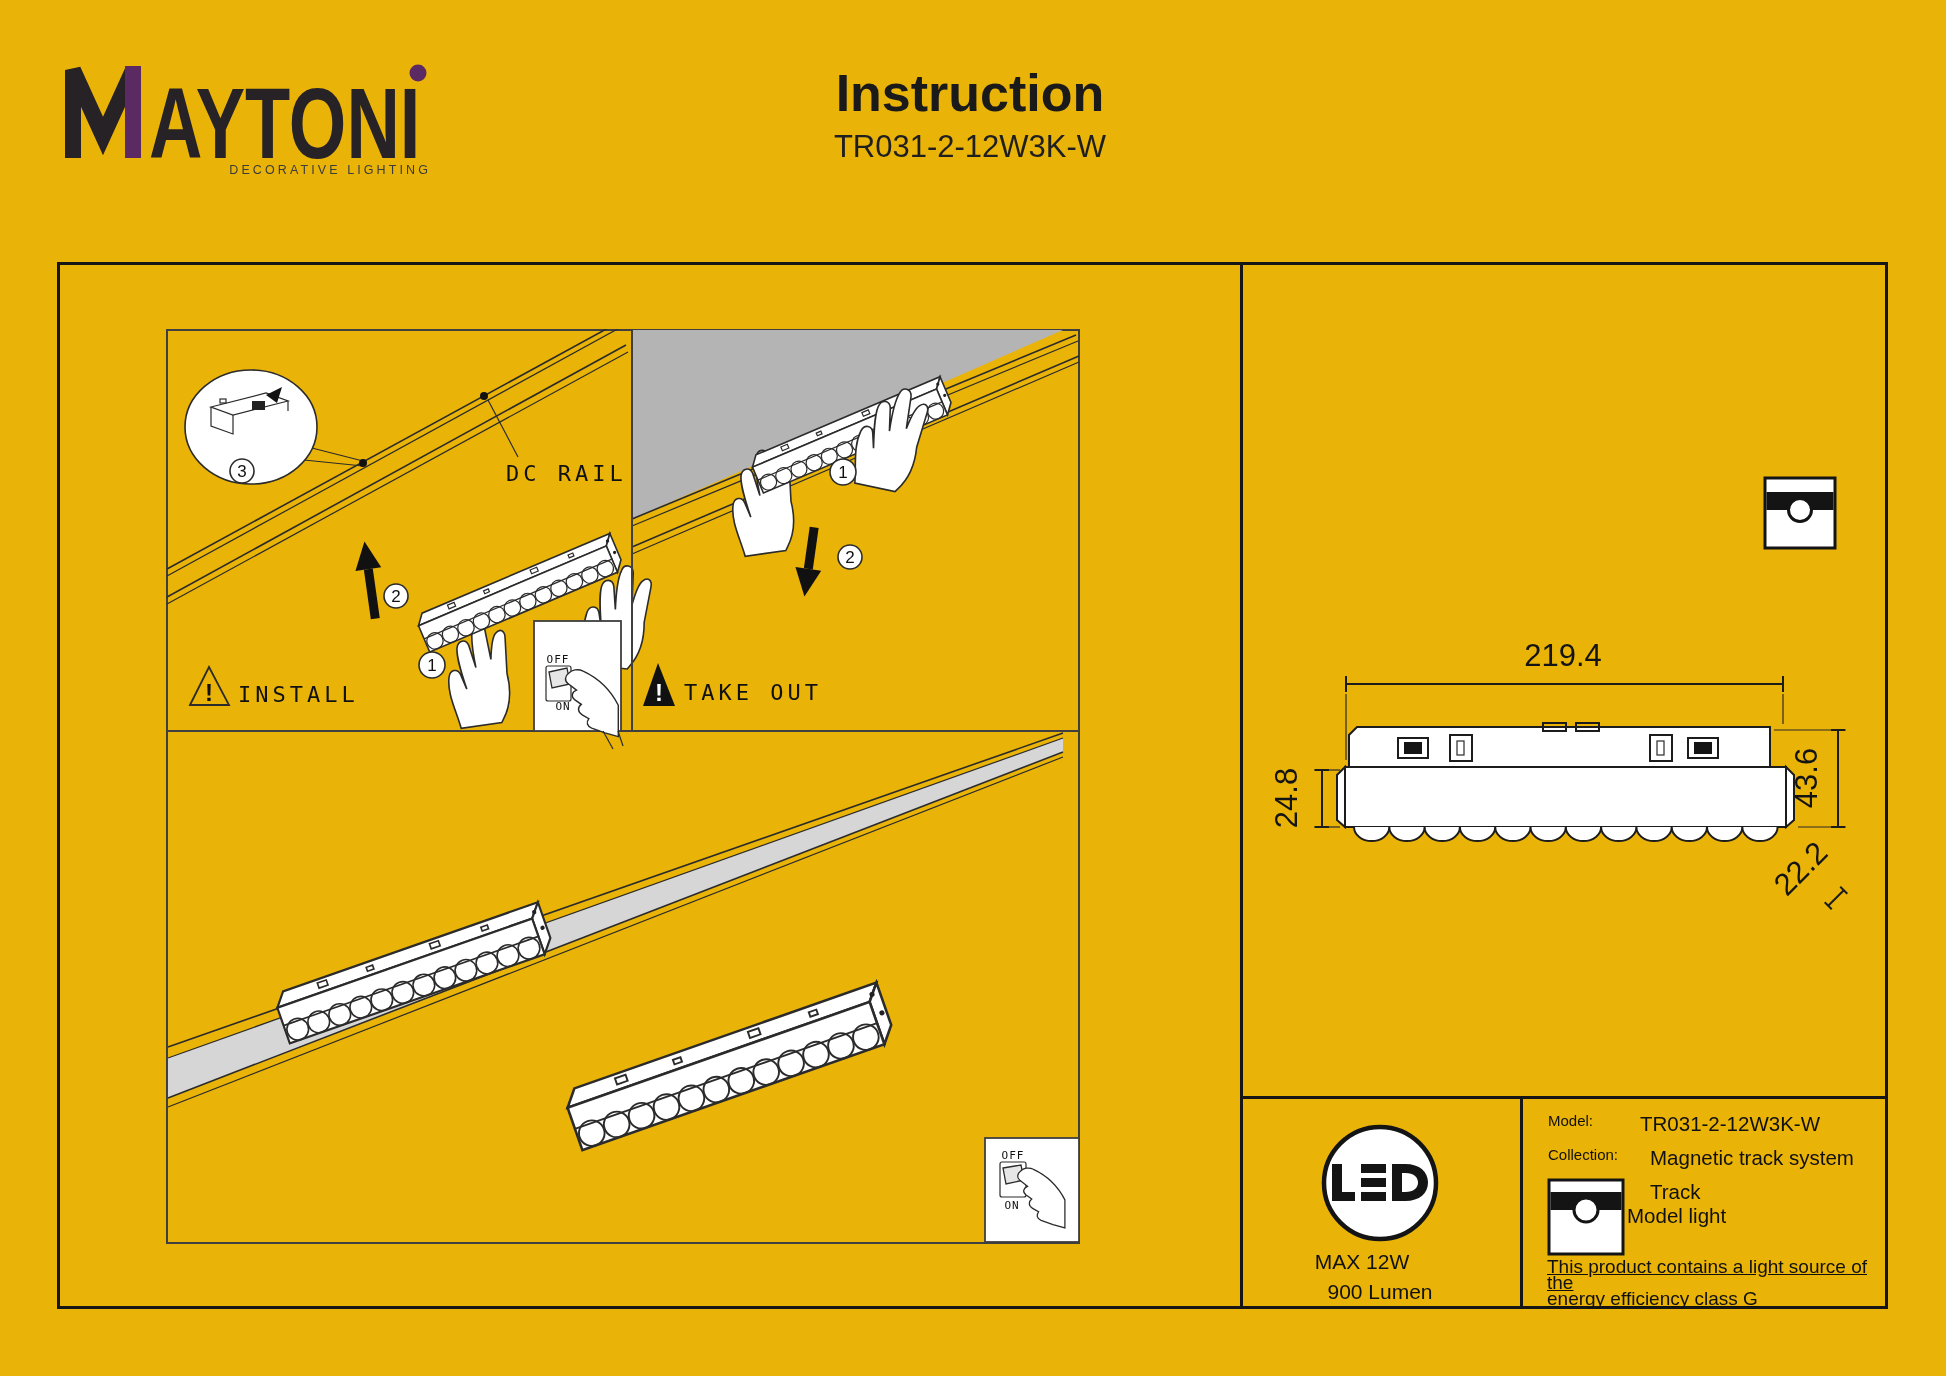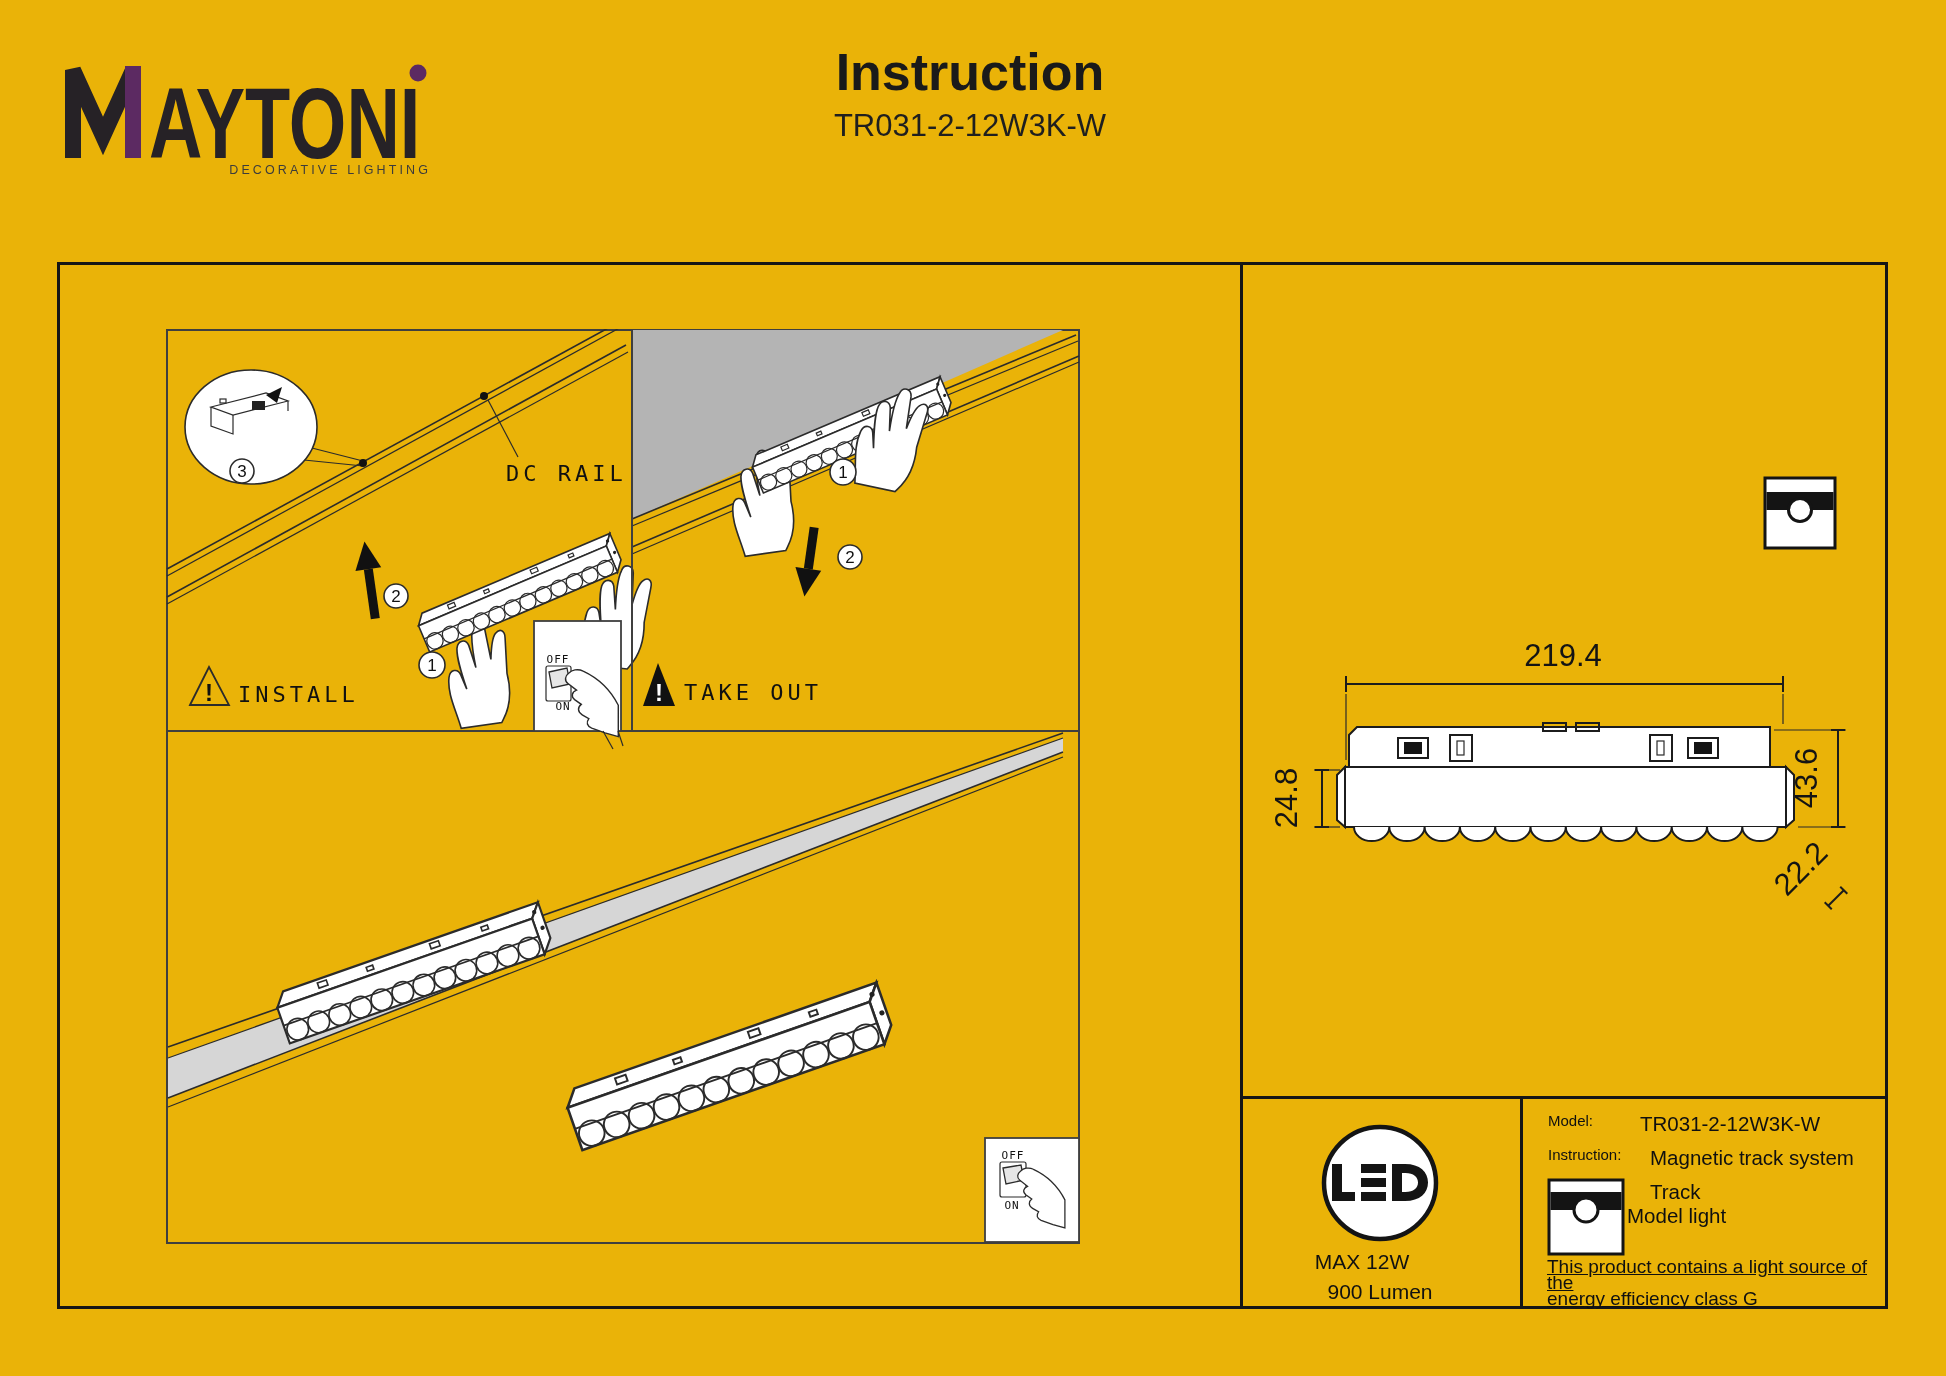--- a/index.html
+++ b/index.html
@@ -1,19 +1,19 @@
 <!DOCTYPE html>
 <html><head>
 <meta charset="utf-8">
 <style>
   html,body{margin:0;padding:0;background:#fff;}
   .page{position:relative;width:1946px;height:1376px;background:#eab308;overflow:hidden;
         font-family:"Liberation Sans",sans-serif;color:#151515;}
   .abs{position:absolute;}
-  .title-block{left:740px;top:42px;width:460px;text-align:center;}
+  .title-block{left:740px;top:63px;width:460px;text-align:center;}
   .title-main{font-size:52px;font-weight:bold;color:#1a1a1a;letter-spacing:0;}
   .title-model{font-size:31px;color:#1f1f1f;margin-top:6px;}
   .outer-box{left:57px;top:262px;width:1825px;height:1041px;border:3px solid #161616;}
   .vdiv-main{left:1240px;top:262px;width:3px;height:1047px;background:#161616;}
   .hdiv-right{left:1243px;top:1096px;width:645px;height:3px;background:#161616;}
   .vdiv-info{left:1520px;top:1099px;width:3px;height:207px;background:#161616;}
   .cadtext{font-family:"DejaVu Sans Mono",monospace;letter-spacing:4px;fill:#111;font-size:22px;}
   .cadsmall{font-family:"DejaVu Sans Mono",monospace;letter-spacing:1px;fill:#111;font-size:11px;}
   .dimtext{font-family:"Liberation Sans",sans-serif;font-size:31px;fill:#141414;}
   .stepnum{font-family:"Liberation Sans",sans-serif;font-size:17px;fill:#111;}
@@ -263,21 +263,21 @@
       <rect x="29" y="14" width="25" height="9"></rect>
       <rect x="29" y="28" width="25" height="9"></rect>
       <path fill-rule="evenodd" d="M60,0 h13 c15,0 23,8 23,18.5 c0,10.5 -8,18.5 -23,18.5 h-13 z M70,9 h3.5 c8,0 12.5,4 12.5,9.5 c0,5.5 -4.5,9.5 -12.5,9.5 h-3.5 z"></path>
     </g>
   </svg>
   <div class="abs spec-power">MAX 12W</div>
   <div class="abs spec-flux">900 Lumen</div>
 
   <div class="abs info-label" style="left:1548px;top:1112px;">Model:</div>
   <div class="abs info-value" style="left:1640px;top:1112px;">TR031-2-12W3K-W</div>
-  <div class="abs info-label" style="left:1548px;top:1146px;">Instruction:</div>
+  <div class="abs info-label" style="left:1548px;top:1146px;">Collection:</div>
   <div class="abs info-value" style="left:1650px;top:1146px;">Magnetic track system</div>
 
   <svg class="abs" style="left:1547px;top:1178px;" width="78" height="78" viewBox="0 0 78 78">
     <rect x="2" y="2" width="74" height="74" fill="#fff" stroke="#141414" stroke-width="3"></rect>
     <rect x="3.5" y="14" width="71" height="18" fill="#141414"></rect>
     <circle cx="39" cy="32" r="12" fill="#fff" stroke="#141414" stroke-width="3"></circle>
   </svg>
   <div class="abs info-value" style="left:1650px;top:1180px;">Track</div>
   <div class="abs info-value" style="left:1627px;top:1204px;">Model light</div>
 

